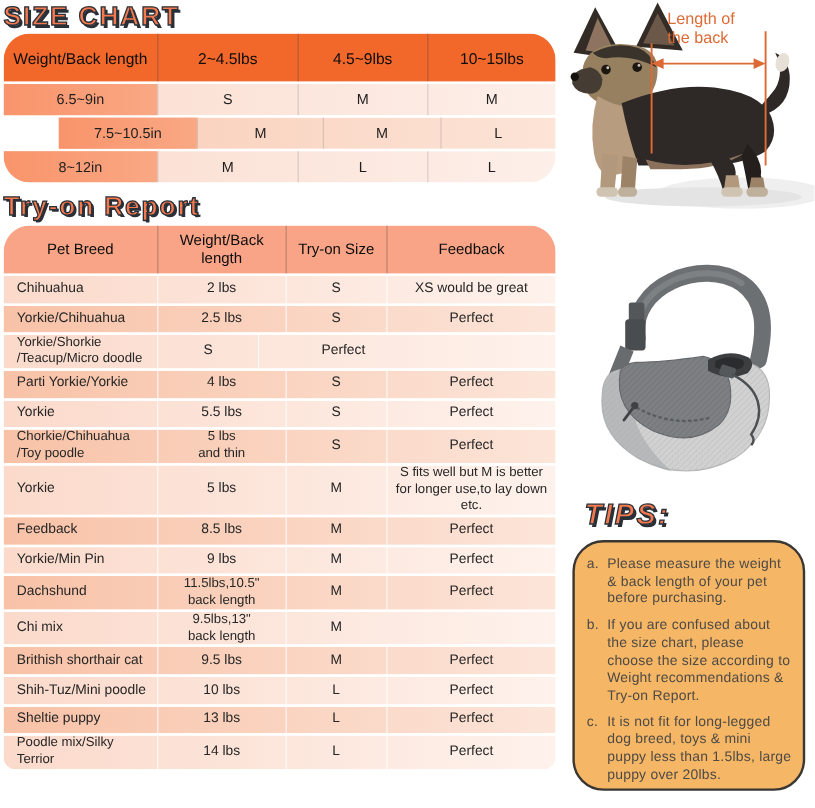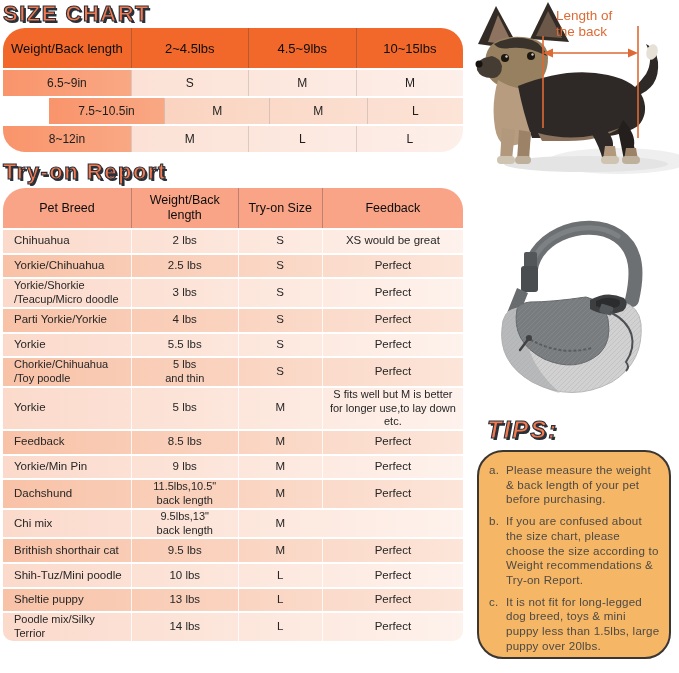--- a/index.html
+++ b/index.html
@@ -139,21 +139,20 @@
       </div>
       <div class="to-row dark">
         <div class="to-cell t0">Yorkie/Chihuahua</div>
         <div class="to-cell t1">2.5 lbs</div>
         <div class="to-cell t2">S</div>
         <div class="to-cell t3">Perfect</div>
       </div>
       <div class="to-row light">
         <div class="to-cell t0 sm">Yorkie/Shorkie
 /Teacup/Micro doodle</div>
-        <div class="to-cell t1">3 lbs</div>
         <div class="to-cell t2">S</div>
         <div class="to-cell t3">Perfect</div>
       </div>
       <div class="to-row dark">
         <div class="to-cell t0">Parti Yorkie/Yorkie</div>
         <div class="to-cell t1">4 lbs</div>
         <div class="to-cell t2">S</div>
         <div class="to-cell t3">Perfect</div>
       </div>
       <div class="to-row light">

